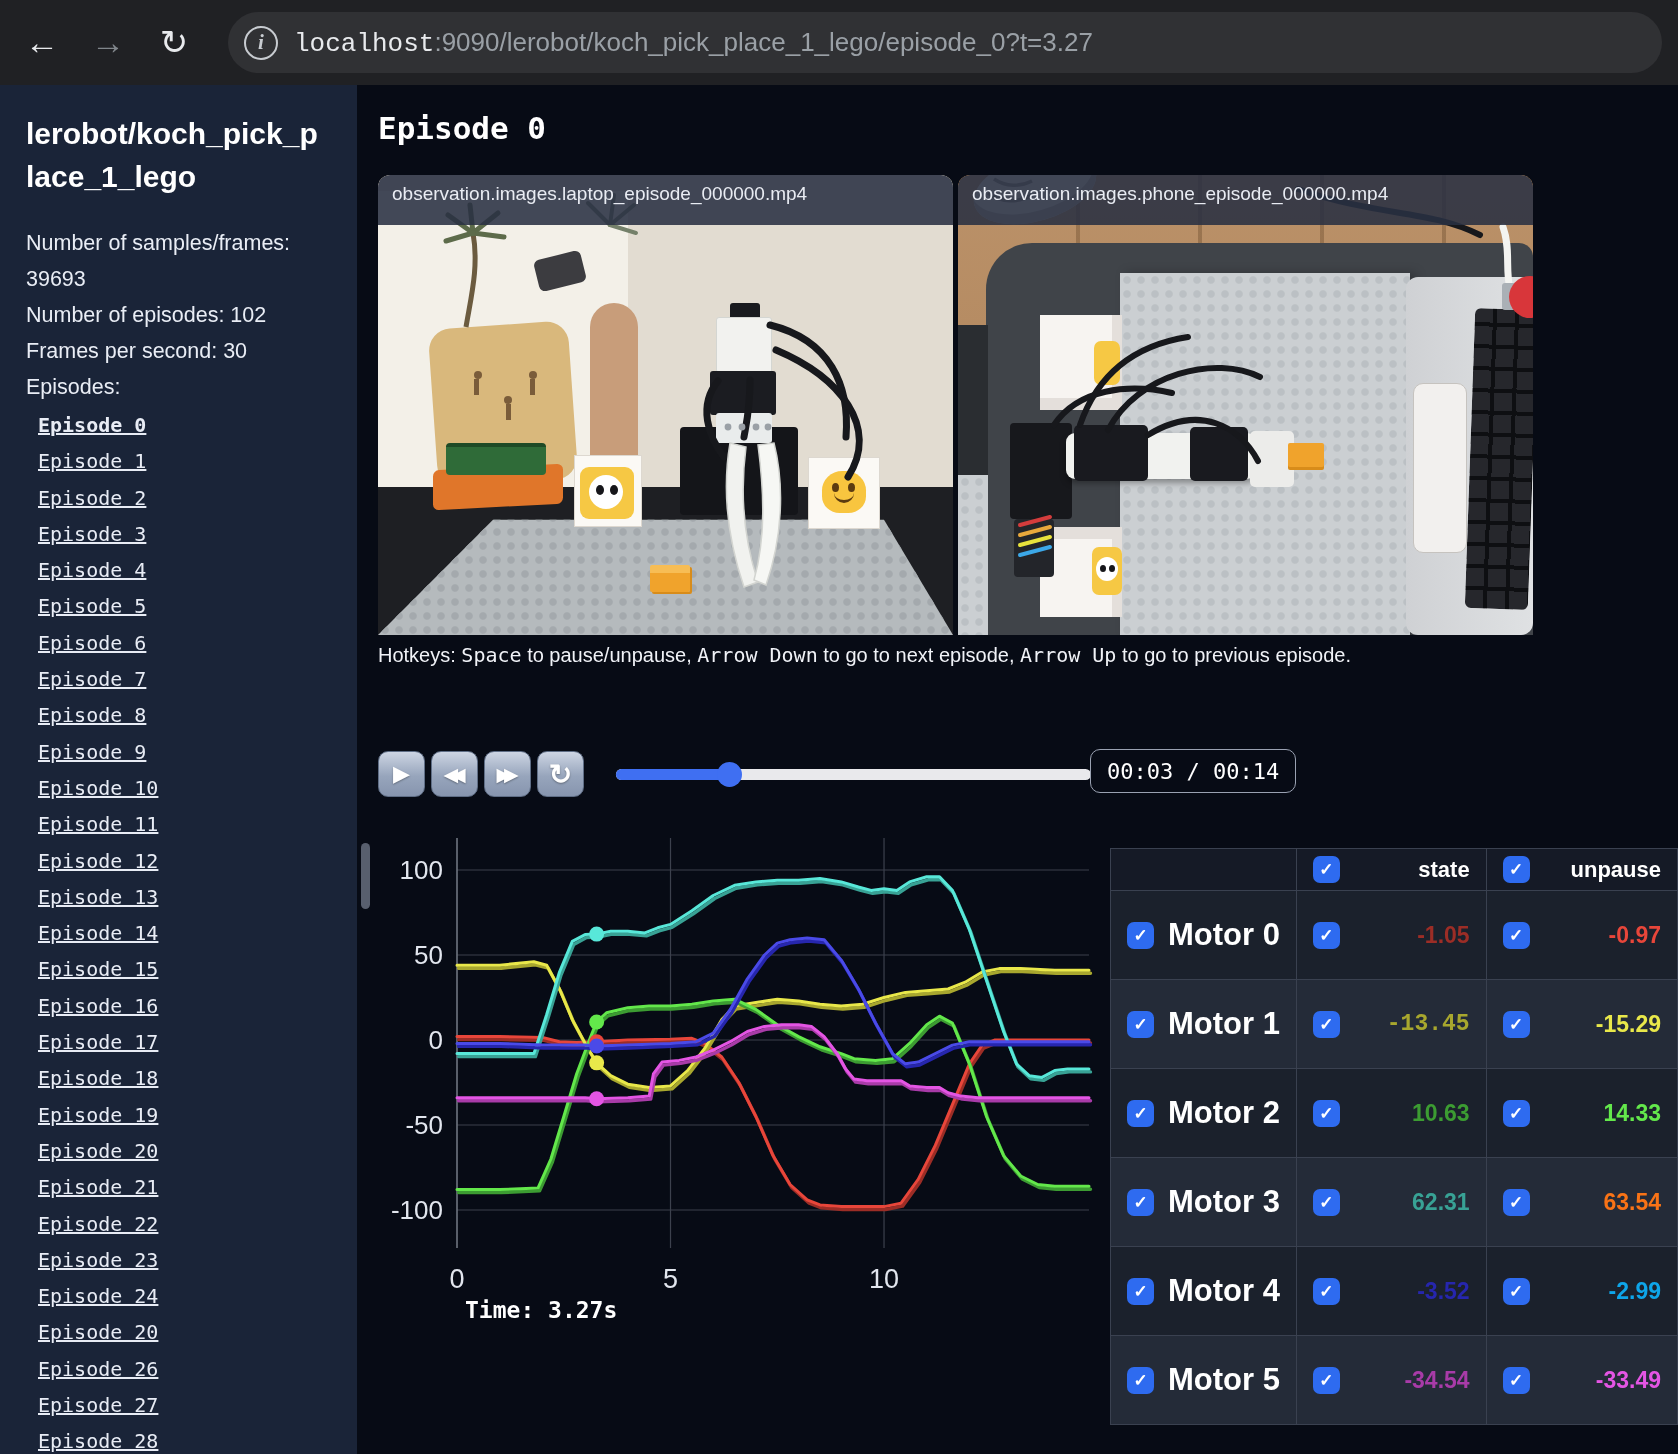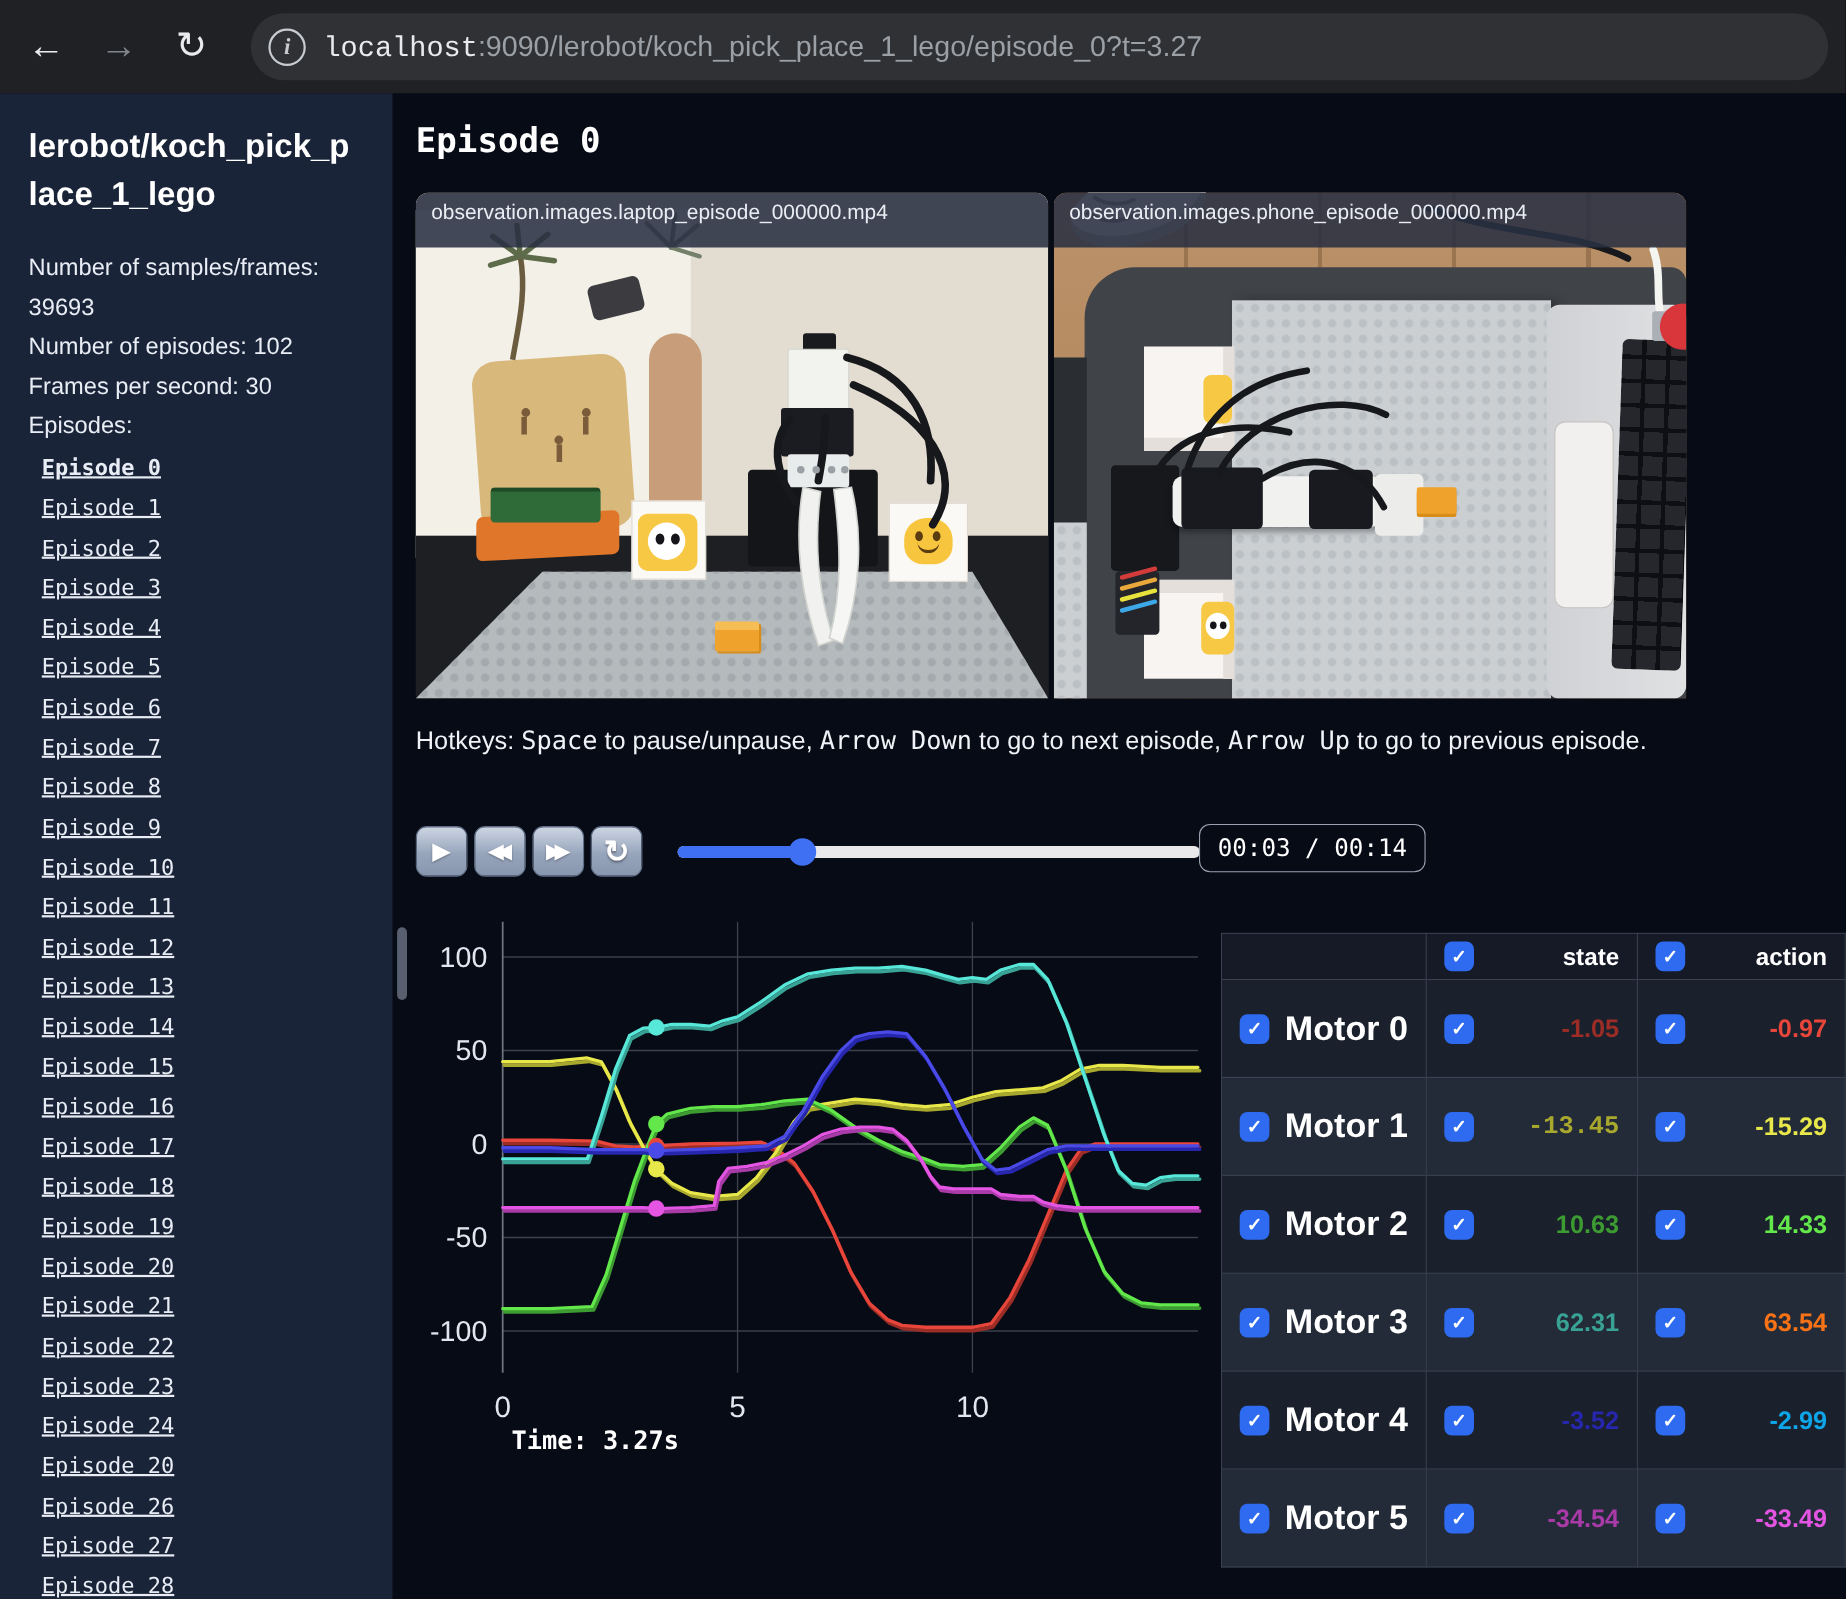--- a/index.html
+++ b/index.html
@@ -47,21 +47,21 @@
   .scene > div { position:absolute; }
   .scene svg { position:absolute; inset:0; pointer-events:none; }
   .dots-mid   { background-color:#b5babd;
                 background-image:radial-gradient(circle at 7px 7px, #a4a9ad 3.2px, rgba(0,0,0,0) 4.4px);
                 background-size:14px 14px; }
   .dots-light { background-color:#cbcfd2;
                 background-image:radial-gradient(circle at 7px 7px, #bbc0c4 3.2px, rgba(0,0,0,0) 4.4px);
                 background-size:14px 14px; }
 
   
-  .hotkeys { position:absolute; left:21px; top:575px; font-size:23px; color:#f0f2f7; }
+  .hotkeys { position:absolute; left:21px; top:558px; font-size:20px; color:#f0f2f7; }
   .hotkeys .mono { font-family:"DejaVu Sans Mono", monospace; }
 
   
   .controls { position:absolute; left:21px; top:666px; width:1280px; height:50px; }
   .pbtn { position:absolute; top:0; width:47px; height:46px; border-radius:10px;
           background:linear-gradient(180deg,#cdd5e3 0%,#97a5bc 55%,#8795ae 100%);
           border:1px solid #5f6e86; color:#fff; display:flex; align-items:center; justify-content:center;
           font-size:22px; cursor:pointer; text-shadow:0 1px 2px rgba(0,0,0,.35); }
   .pbtn .tight { letter-spacing:-7px; margin-right:7px; font-size:19px; }
   .pbtn.loop { font-size:28px; font-weight:bold; }
@@ -343,21 +343,21 @@
             <th class="col-label"></th>
             <th class="col-val">
               <div class="cellflex">
                 <span class="cb">✓</span>
                 <span class="hdr-label">state</span>
               </div>
             </th>
             <th class="col-val">
               <div class="cellflex">
                 <span class="cb">✓</span>
-                <span class="hdr-label">action</span>
+                <span class="hdr-label">unpause</span>
               </div>
             </th>
           </tr>
         </thead>
         <tbody>
           <tr>
             <td class="col-label">
               <div class="cellflex left">
                 <span class="cb">✓</span>
                 <span class="motor-name">Motor 0</span>

